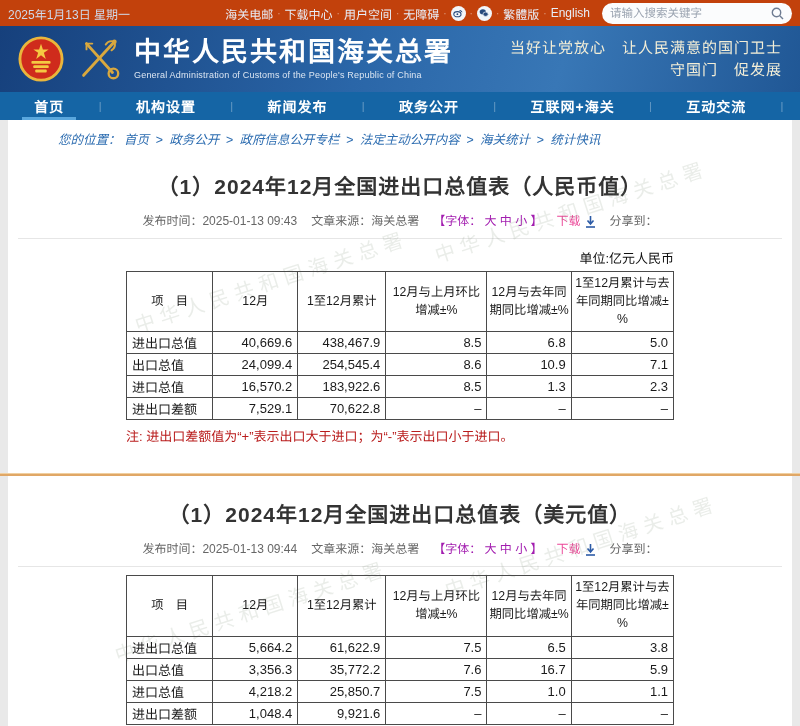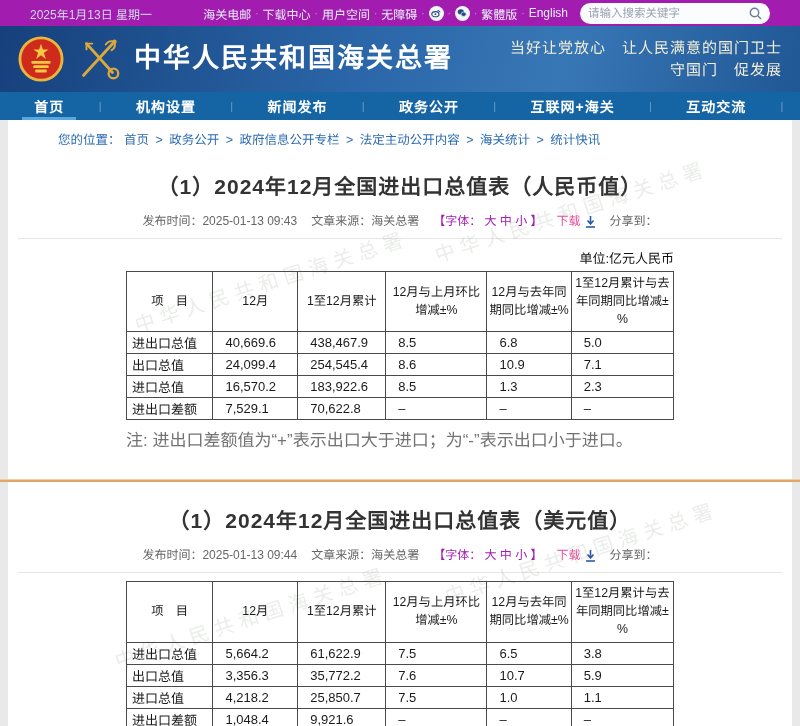--- a/index.html
+++ b/index.html
@@ -3,23 +3,23 @@
 <meta charset="utf-8">
 <style>
   * { margin:0; padding:0; box-sizing:border-box; }
   html,body { width:800px; }
   body {
     font-family:"Liberation Sans","DejaVu Sans",sans-serif;
     background:#e9e9e9; color:#222; width:800px; height:726px; overflow:hidden;
   }
   
   .topbar {
-    height:26px; background:#a21caf; color:#cfd9ea;
+    height:26px; background:#c2410c; color:#cfd9ea;
     display:flex; align-items:center; justify-content:space-between;
-    padding:0 30px; font-size:12px;
+    padding:0 8px; font-size:12px;
   }
   .topbar-right { display:flex; align-items:center; gap:4px; }
   .tb-sep { color:rgba(255,255,255,.45); font-size:10px; }
   .tb-link { color:#e8eef8; cursor:pointer; white-space:nowrap; }
   .tb-circle {
     width:15px; height:15px; border-radius:50%; background:#f2f5fa;
     display:inline-flex; align-items:center; justify-content:center; cursor:pointer;
   }
   .search-pill {
     margin-left:8px; background:#fbfcfd; border-radius:11px; height:21px; width:190px;
@@ -48,43 +48,43 @@
     display:flex; align-items:center; padding:0 18px; position:relative;
     cursor:pointer; font-weight:bold; letter-spacing:1px; white-space:nowrap;
   }
   .nav-item.active::after {
     content:""; position:absolute; left:6px; right:6px; bottom:0; height:3px; background:#5aa7dd;
   }
   .nav-sep { display:flex; align-items:center; color:rgba(255,255,255,.35); font-size:11px; }
   
   .page { background:#fff; margin:0 8px; min-height:672px; position:relative; }
   .breadcrumb {
-    padding:9px 0 8px 50px; font-size:12.5px; color:#2c6cb0; background:#fff;
+    padding:9px 0 8px 50px; font-size:12.5px; color:#2c6cb0; background:#fff;font-style:italic;
   }
   .crumb { color:#2c6cb0; cursor:pointer; }
   .crumb-sep { color:#2c6cb0; margin:0 3px; }
   
   .section { position:relative; padding-top:14px; }
   .art-title { text-align:center; font-size:21px; font-weight:bold; color:#333; letter-spacing:1px; }
   .meta {
     margin-top:11px; text-align:center; font-size:12px; color:#666;
     display:flex; justify-content:center; align-items:center; gap:14px;
   }
   .meta .dark { color:#a21caf; }
   .meta .dl { display:inline-flex; align-items:flex-end; gap:4px; color:#ec4899; cursor:pointer; }
   .meta-rule { border:none; border-top:1px solid #e6e6e6; margin:10px 10px 0 10px; }
   .tbl-wrap { width:548px; margin:8px auto; position:relative; z-index:1; }
   .unit { text-align:right; font-size:13px; color:#111; margin:9px 0 4px 0; }
   table { width:100%; border-collapse:collapse; table-layout:fixed; background:transparent; }
   th,td { border:1px solid #4a4a4a; font-weight:normal; }
   th { font-size:12.3px; color:#1a1a1a; text-align:center; padding:3px 2px; height:40px; line-height:1.45; }
   td { font-size:13px; color:#1a1a1a; height:21px; padding:1px 5px; }
   td.cell-label { text-align:left; }
-  td.cell-num { text-align:left;padding-left:12px; }
-  .note { font-size:17px; color:#737373; margin-top:6px; }
+  td.cell-num { text-align:right;padding-left:12px; }
+  .note { font-size:13px; color:#b91c1c; margin-top:6px; }
   .watermark {
     position:absolute; inset:0; overflow:hidden; pointer-events:none; z-index:0;
     color:rgba(125,145,120,.16); font-size:20px; white-space:nowrap; letter-spacing:6px;
   }
   .wm-line { position:absolute; transform:rotate(-18deg); }
   .page-divider {
     height:3px; background:#e0a766; border-top:1px solid #f0cfa0;
     margin:28px -8px 0 -8px;
   }
   .section.second { padding-top:22px; }
@@ -150,20 +150,21 @@
       <g stroke="#d9a83e" stroke-width="2" stroke-linecap="round">
         <line x1="13" y1="10" x2="13" y2="16"></line>
           <line x1="13" y1="10" x2="19" y2="10"></line>
         <path d="M42 8 q-6 -2 -9 3" fill="none"></path>
           <path d="M42 8 q2 6 -3 9" fill="none"></path>
       </g>
       <circle cx="42" cy="8" r="2.4" fill="#d9a83e"></circle>
     </svg>
     <div class="brand-text">
       <div class="cn">中华人民共和国海关总署</div>
+      <div class="en">General Administration of Customs of the People's Republic of China</div>
     </div>
   </div>
   <div class="slogan">
     <div>当好让党放心　让人民满意的国门卫士</div>
     <div>守国门　促发展</div>
   </div>
 </div>
 
 <div class="mainnav">
   <span class="nav-item active">首页</span>
@@ -314,21 +315,21 @@
               <td class="cell-num">61,622.9</td>
               <td class="cell-num">7.5</td>
               <td class="cell-num">6.5</td>
               <td class="cell-num">3.8</td>
             </tr>
             <tr>
               <td class="cell-label">出口总值</td>
               <td class="cell-num">3,356.3</td>
               <td class="cell-num">35,772.2</td>
               <td class="cell-num">7.6</td>
-              <td class="cell-num">10.7</td>
+              <td class="cell-num">16.7</td>
               <td class="cell-num">5.9</td>
             </tr>
             <tr>
               <td class="cell-label">进口总值</td>
               <td class="cell-num">4,218.2</td>
               <td class="cell-num">25,850.7</td>
               <td class="cell-num">7.5</td>
               <td class="cell-num">1.0</td>
               <td class="cell-num">1.1</td>
             </tr>

